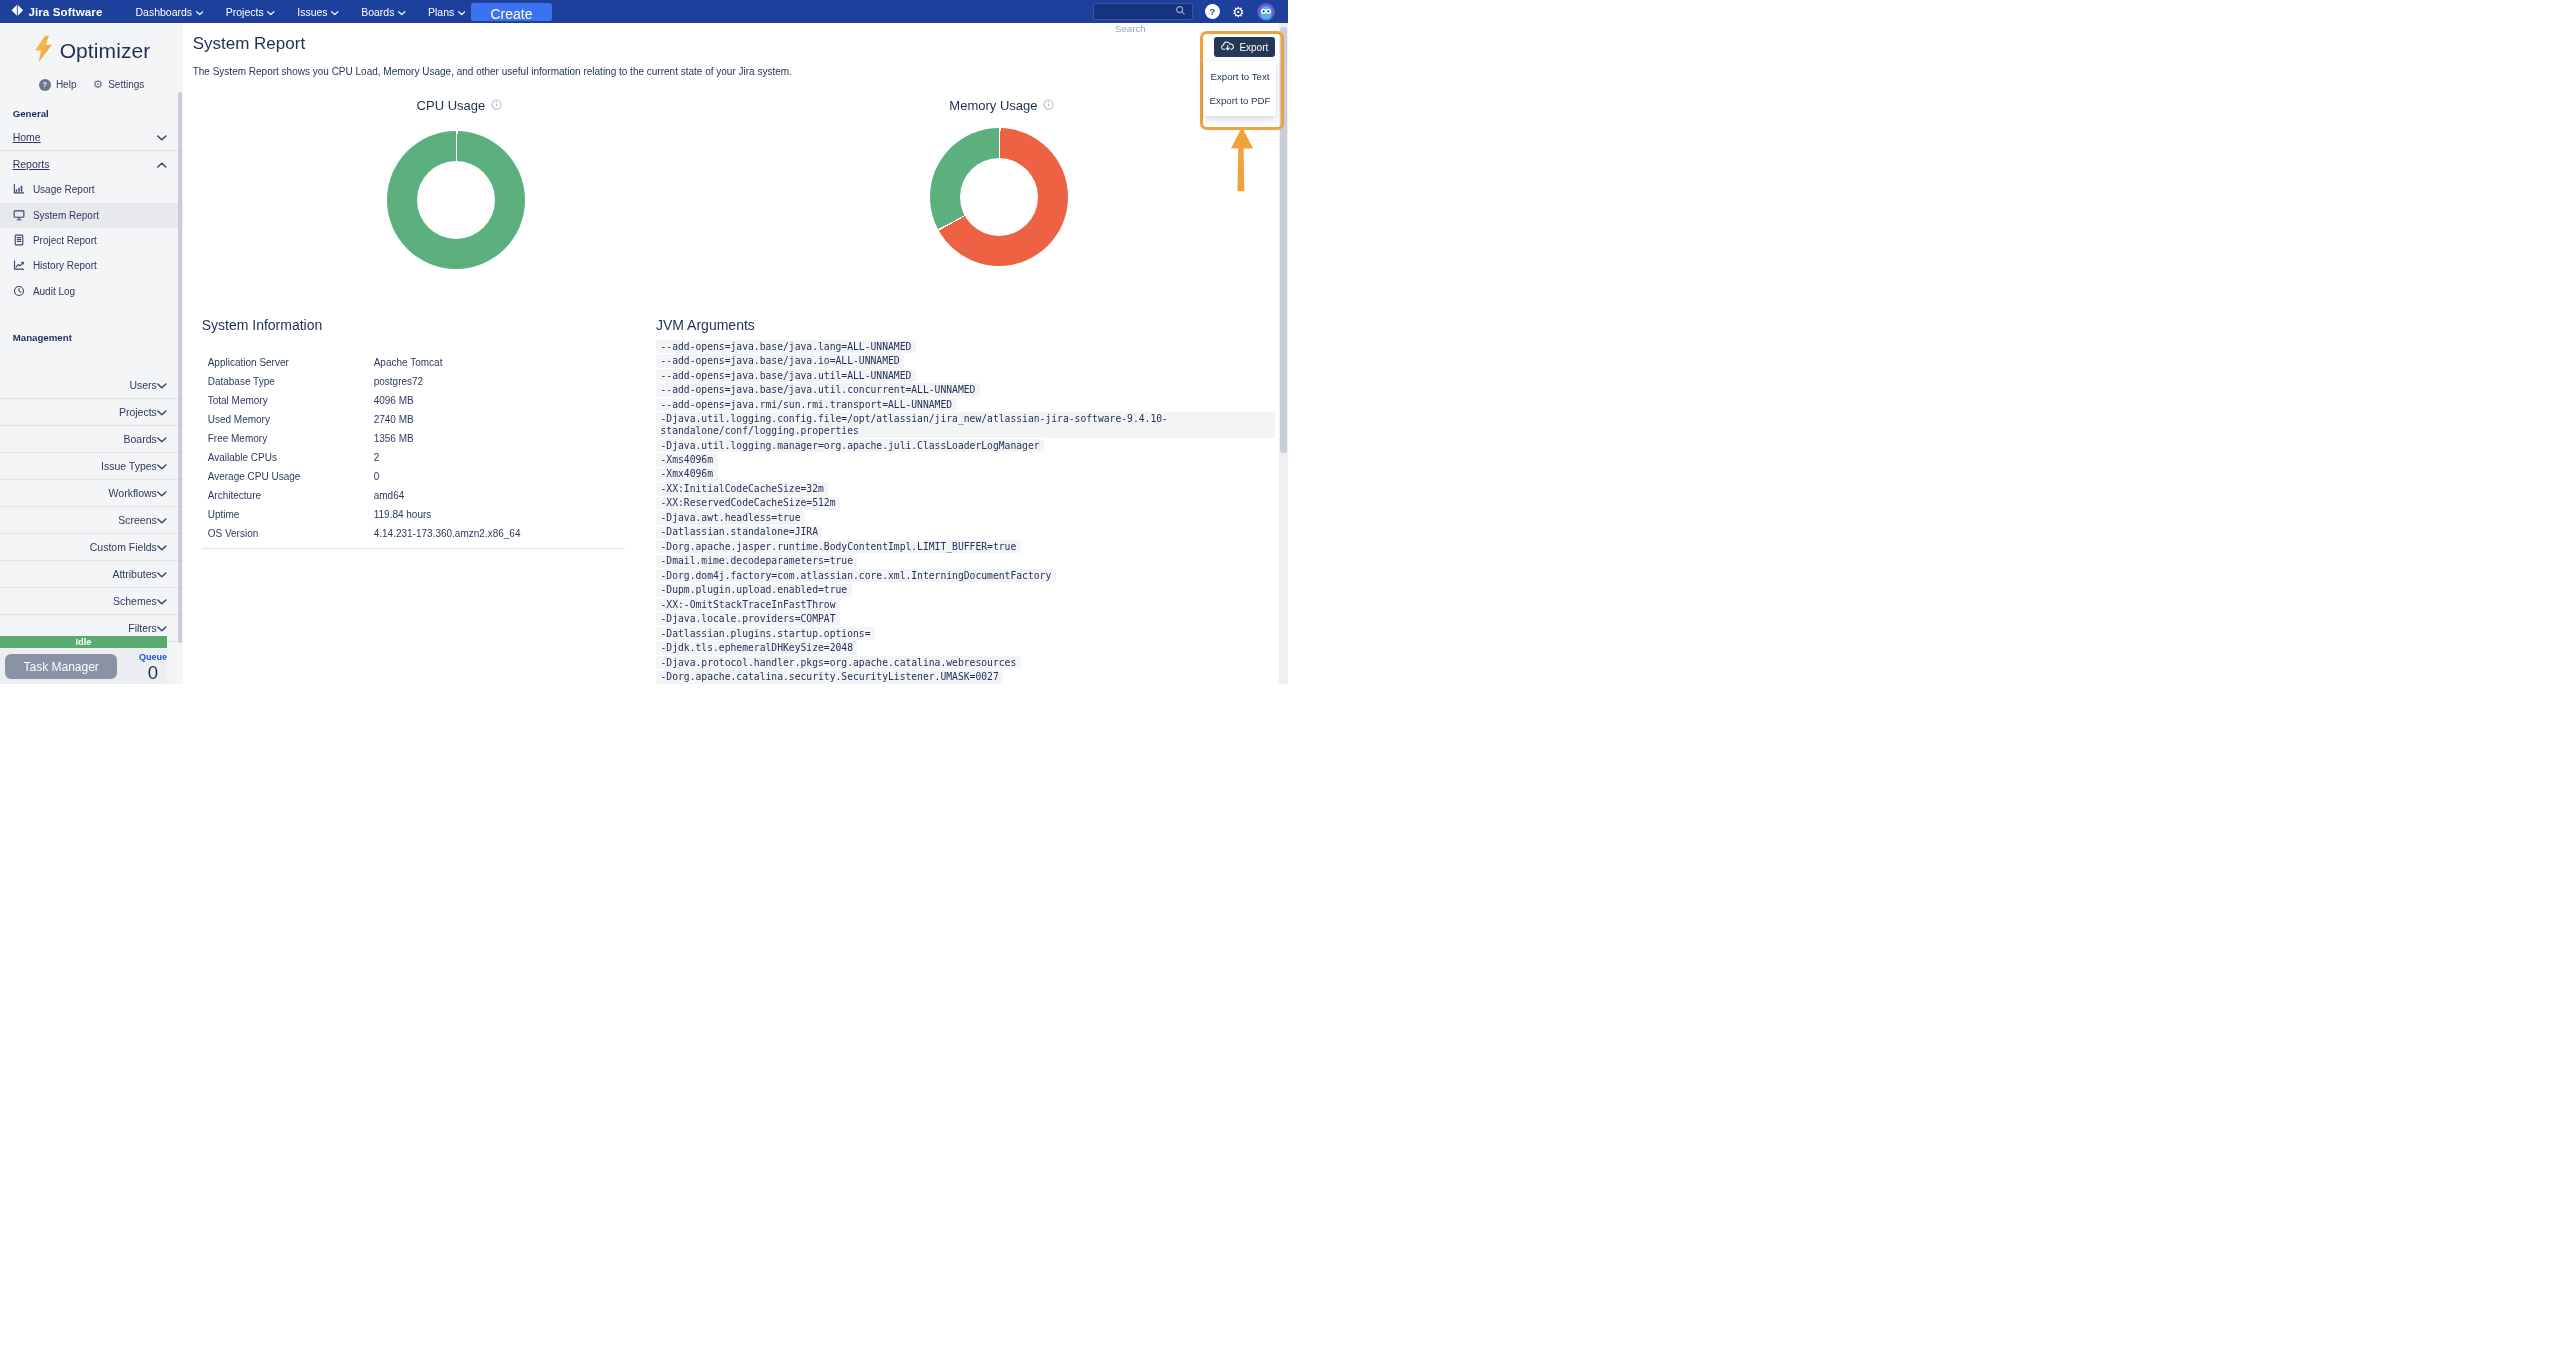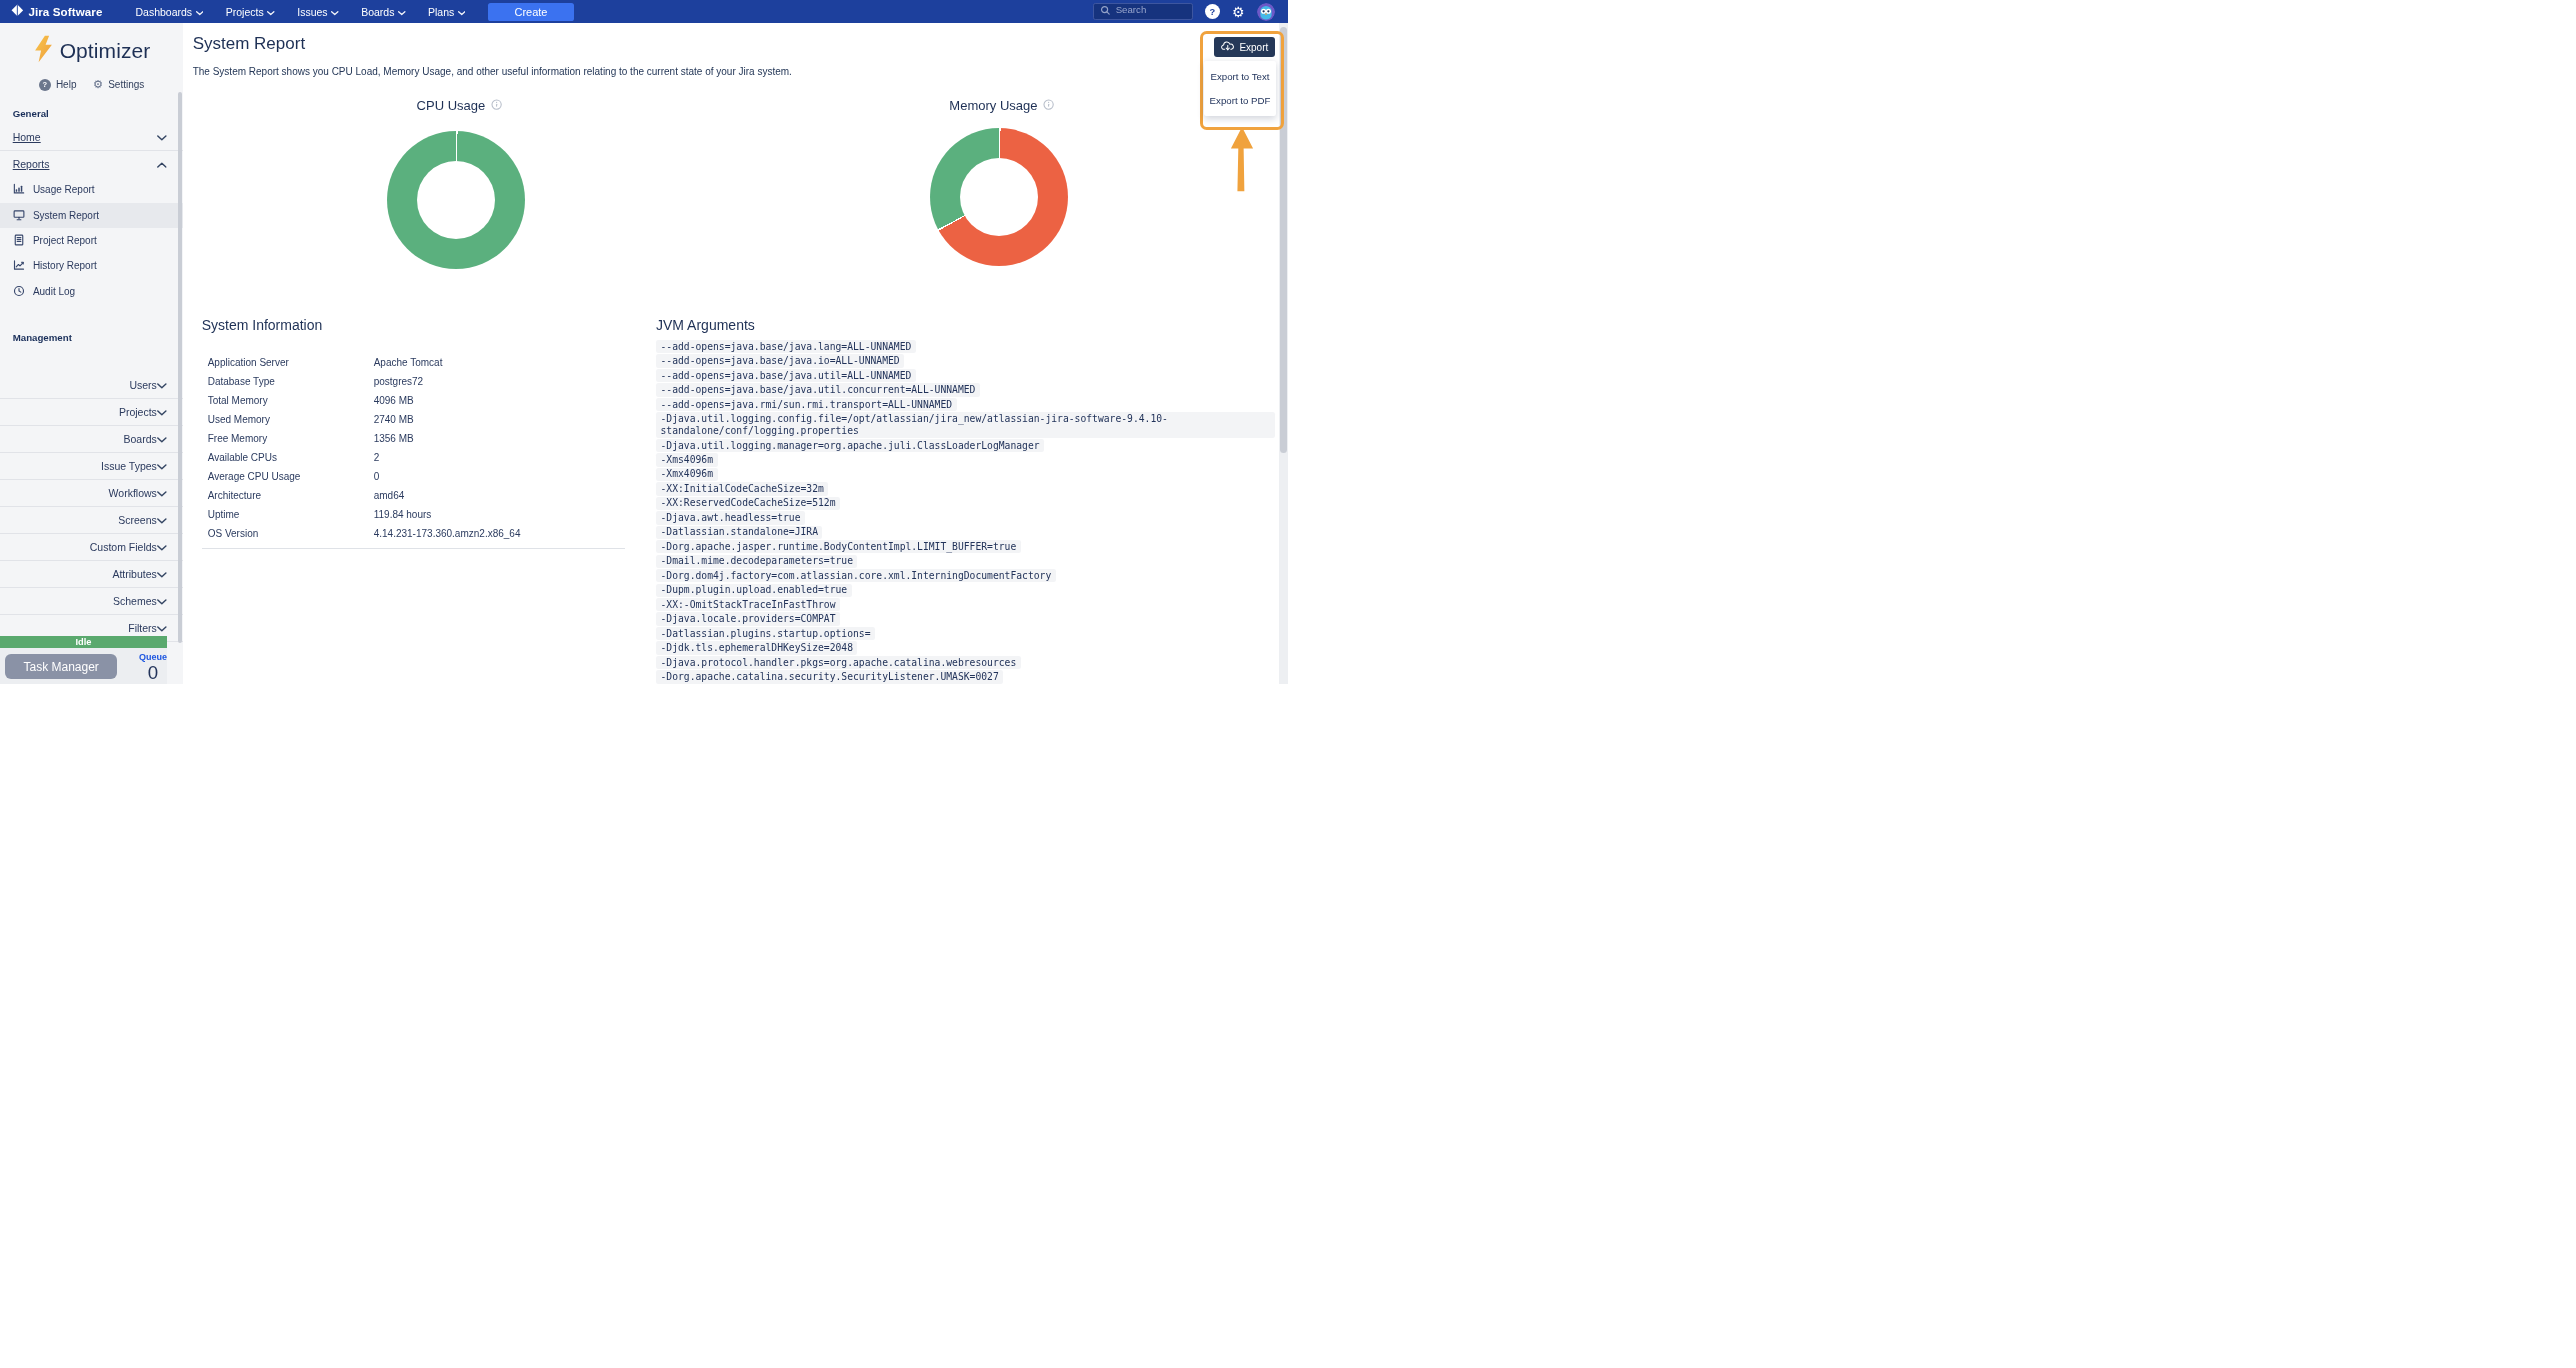--- a/index.html
+++ b/index.html
@@ -8,23 +8,23 @@
   #app { position:relative; width:1288px; height:684px; overflow:hidden; background:#fff; }
 
   
   .navbar { position:absolute; left:0; top:0; width:1288px; height:23px; background:#1d409d; display:flex; align-items:center; color:#fff; z-index:30; }
   .nb-left { display:flex; align-items:center; padding-left:10.5px; }
   .brand { display:flex; align-items:center; gap:5.2px; margin-right:33px; }
   .brand-name { font-size:11.6px; font-weight:700; letter-spacing:0.1px; }
   .nb-menu { display:flex; align-items:center; gap:22.4px; }
   .nb-item { display:flex; align-items:center; gap:3.7px; font-size:10.5px; font-weight:500; cursor:pointer; }
   .nb-item svg { margin-top:1.5px; opacity:.95; }
-  .create-btn { margin-left:23px; background:#3b72f0; color:#fff; font-size:11px; font-weight:500; border:none; border-radius:2.6px; padding:3px 26px; height:18px; cursor:pointer; }
+  .create-btn { margin-left:6px; background:#3b72f0; color:#fff; font-size:14px; font-weight:500; border:none; border-radius:2.6px; padding:3px 19px; height:18px; cursor:pointer; }
   .nb-right { position:absolute; right:0; top:0; height:23px; display:flex; align-items:center; gap:12px; padding-right:13.5px; }
-  .search-box { display:flex; align-items:flex-start; gap:5.2px; width:100px; height:16.5px; background:#16337e; border:0.7px solid #3d56a0; border-radius:2.2px; padding:0 6px; }
+  .search-box { display:flex; align-items:flex-end; gap:5.2px; width:100px; height:16.5px; background:#16337e; border:0.7px solid #3d56a0; border-radius:2.2px; padding:0 6px;flex-direction:column; }
   .search-box input { background:transparent; border:none; outline:none; color:#cdd6ee; font-size:9.7px; width:71px; font-family:"Liberation Sans",sans-serif; }
   .search-box input::placeholder { color:#97a5cc; }
   .nav-help { width:15px; height:15px; border-radius:50%; background:#fff; color:#1d409d; font-weight:700; font-size:9.3px; display:flex; align-items:center; justify-content:center; cursor:pointer; }
   .nav-gear { font-size:14px; line-height:1; color:#fff; cursor:pointer; }
   .avatar { width:18px; height:18px; border-radius:50%; overflow:hidden; cursor:pointer; }
 
   
   .sidebar { position:absolute; left:0; top:23px; width:183px; height:661px; background:#f4f5f7; z-index:20; }
   .sb-logo { position:absolute; left:0; top:11.2px; width:183px; height:33px; display:flex; align-items:center; justify-content:center; gap:6px; }
   .sb-app-name { font-size:21px; font-weight:500; color:#1e3055; letter-spacing:0.1px; }

